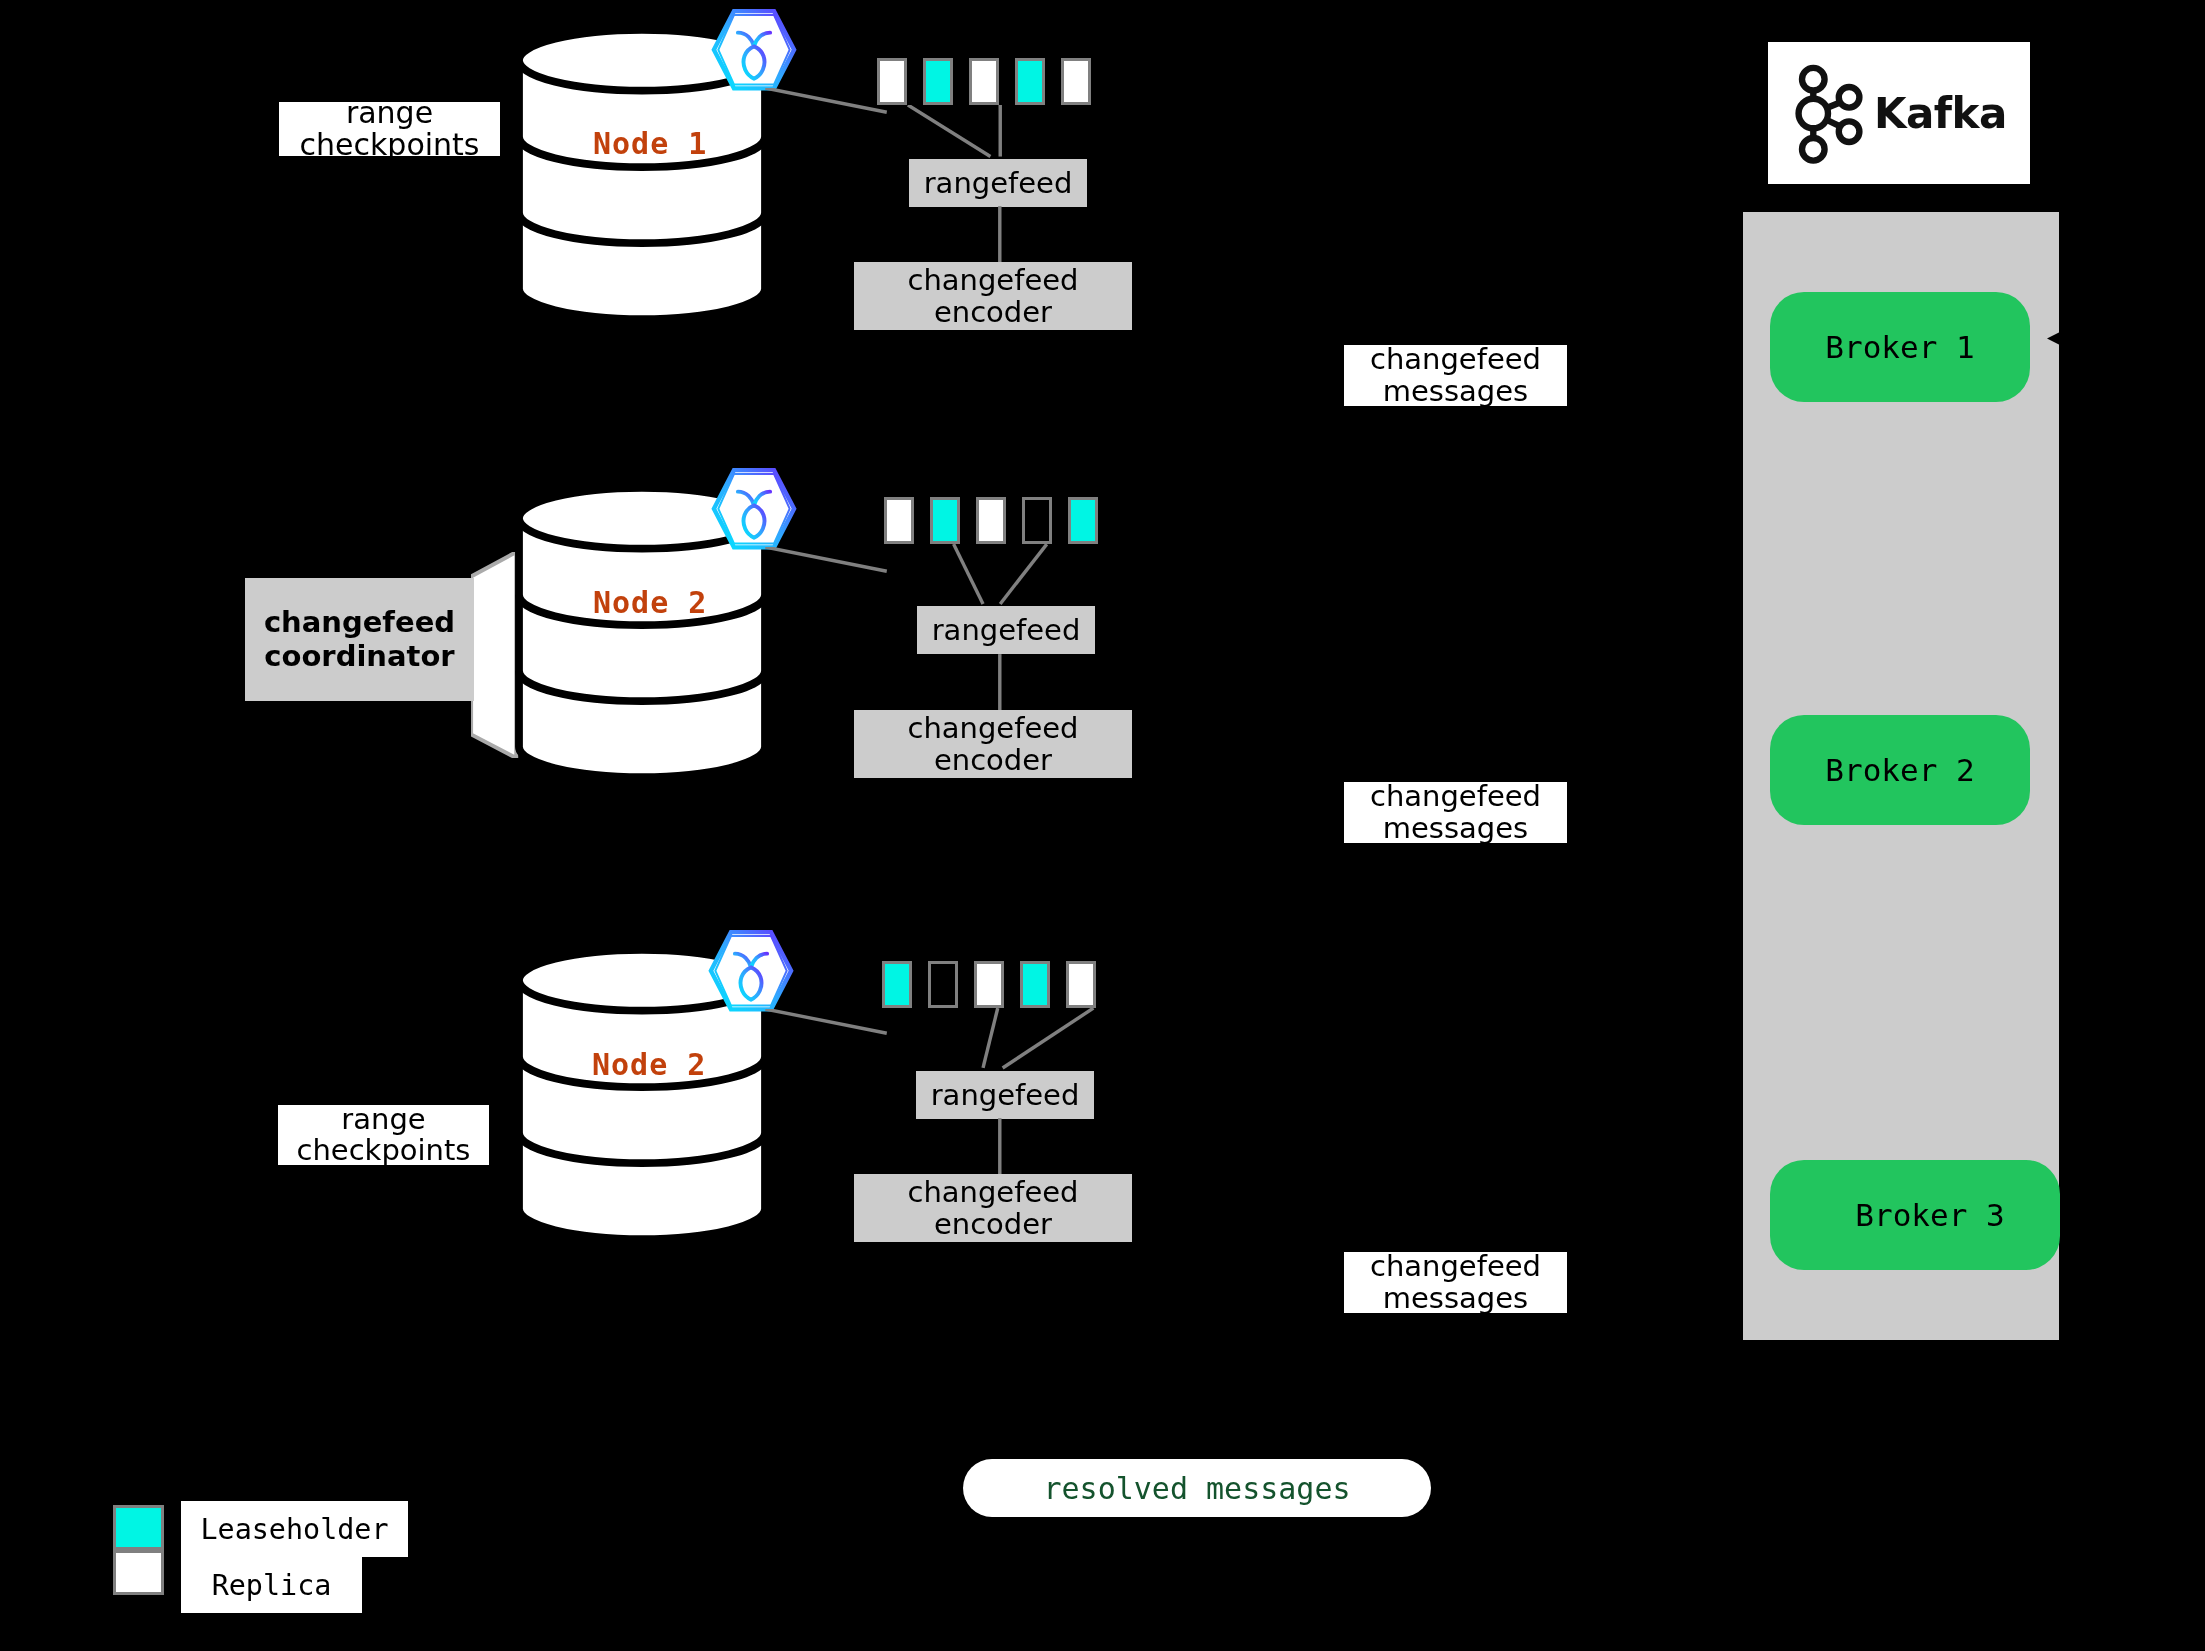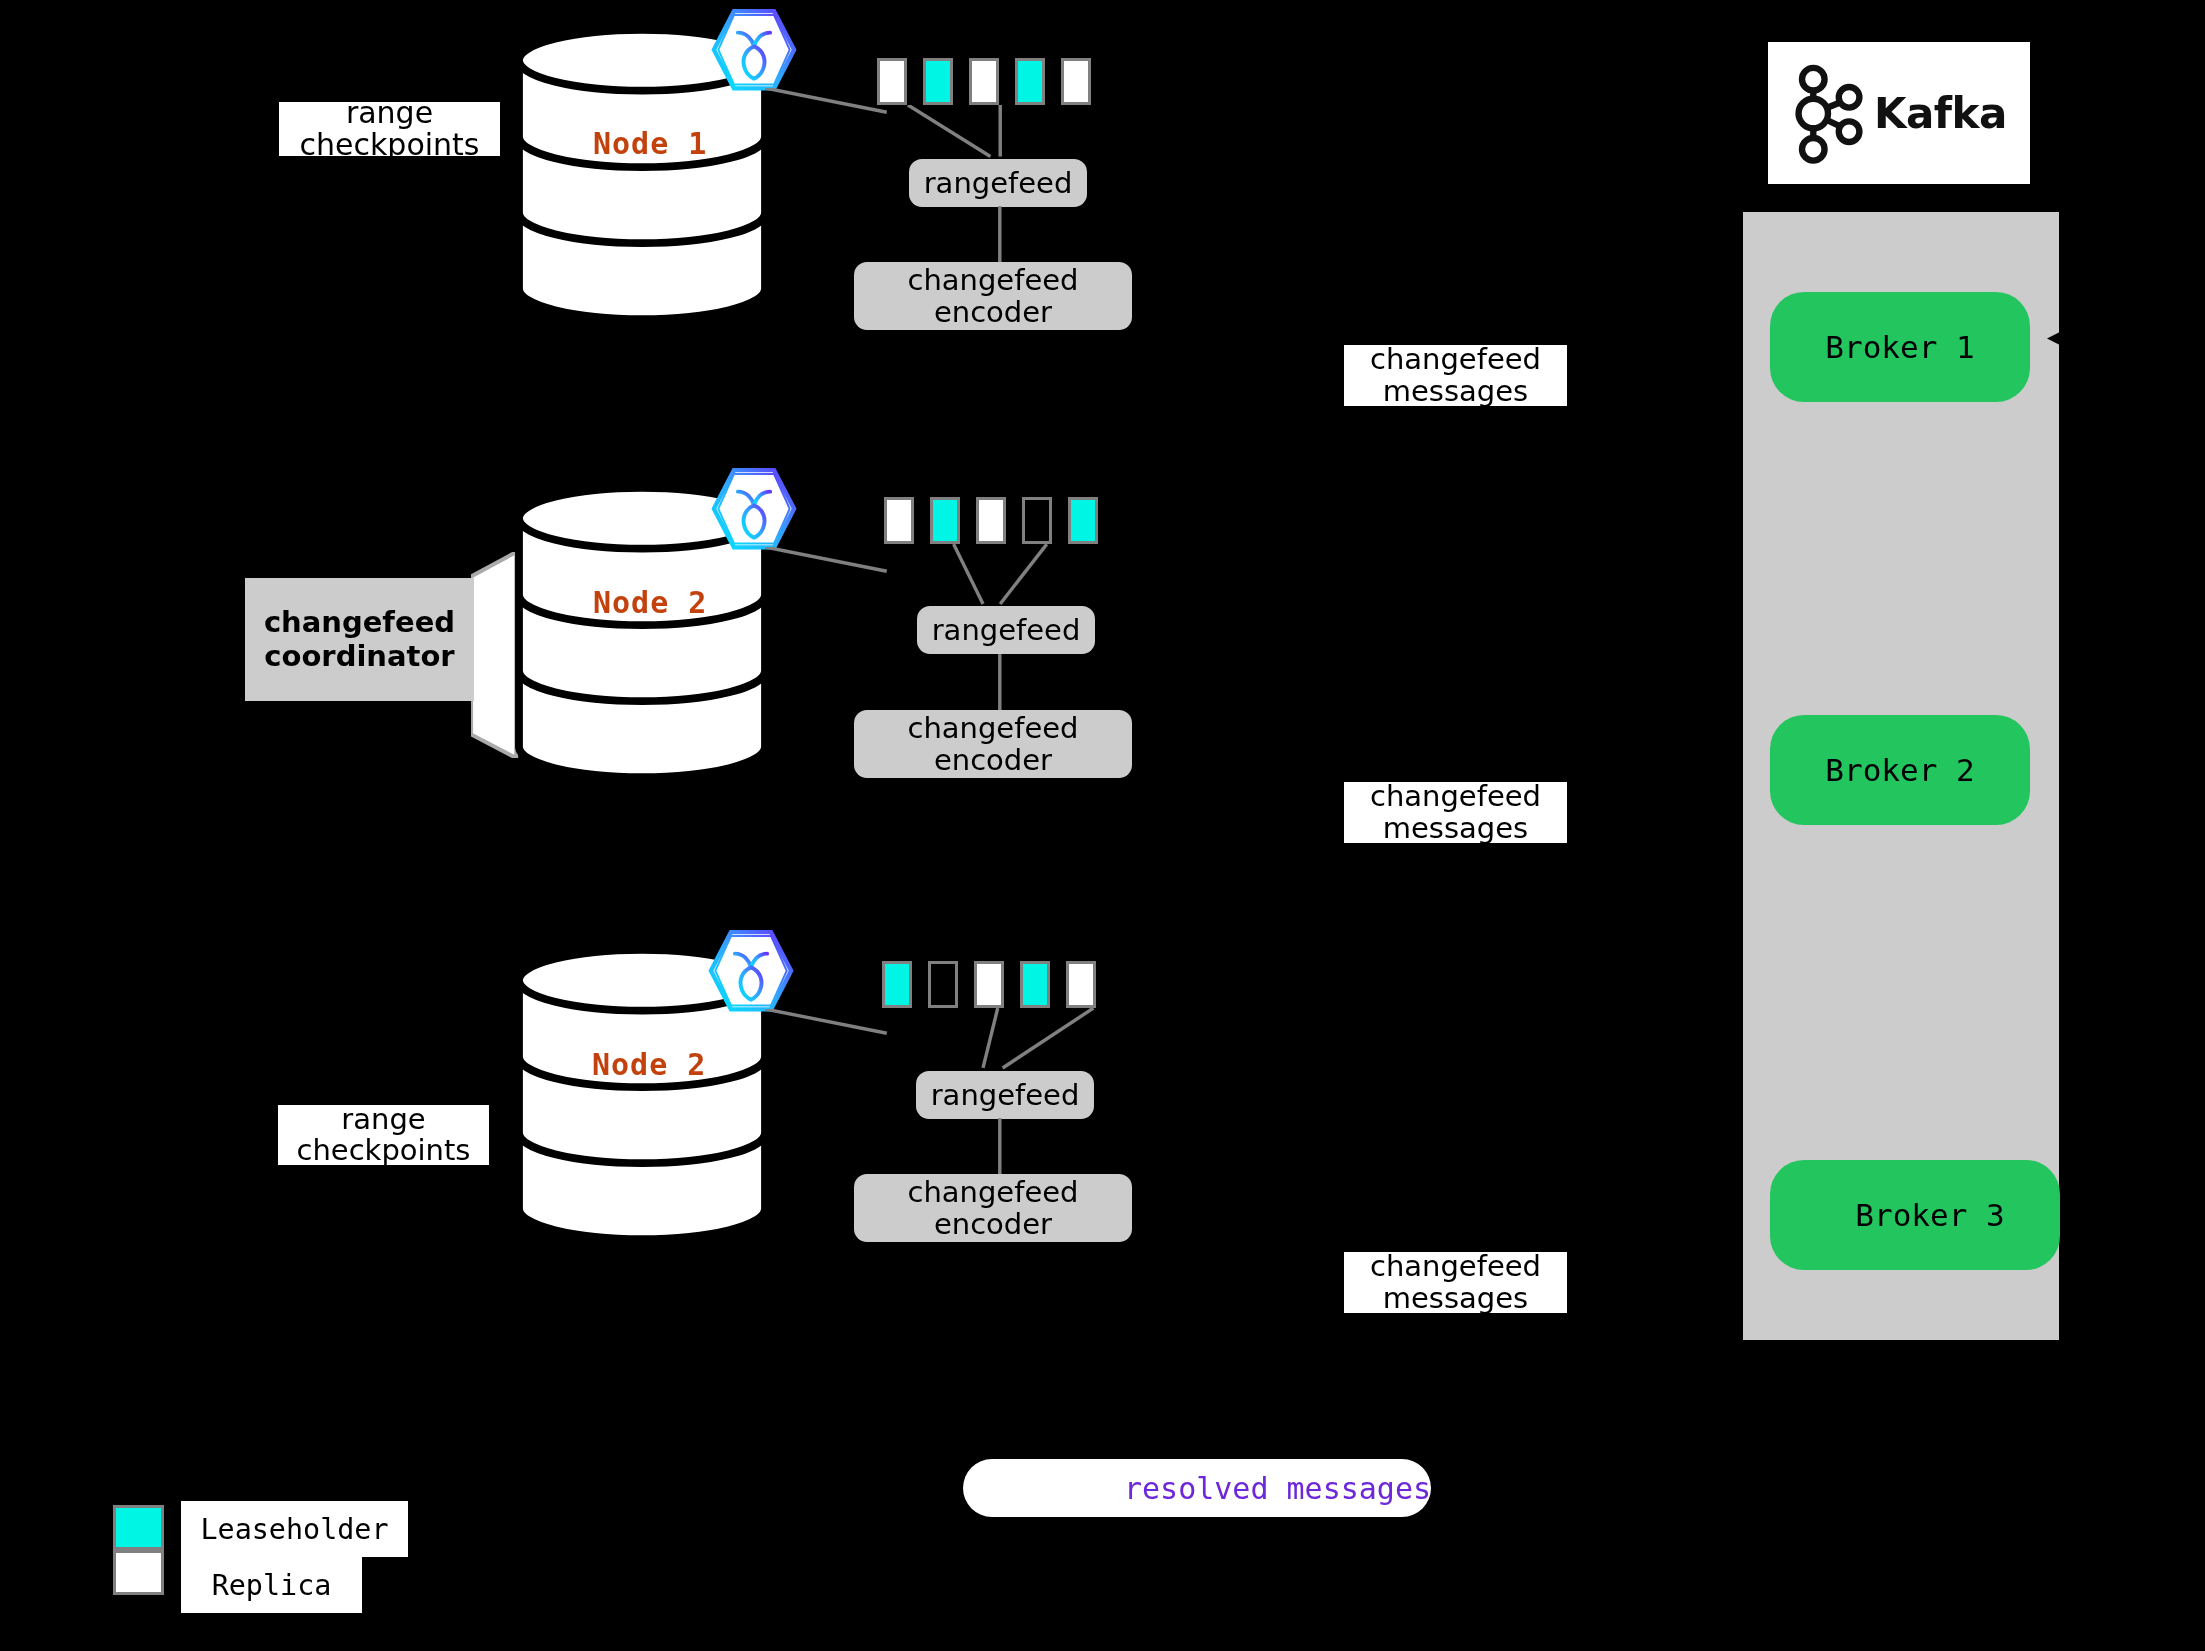--- a/index.html
+++ b/index.html
@@ -10,21 +10,21 @@
 
   
   .wlabel{background:#fff;color:#000;display:flex;flex-direction:column;
           align-items:center;justify-content:center;line-height:1.08;
           font-family:"DejaVu Sans",sans-serif;text-align:center;}
   .wlabel span{white-space:nowrap;}
 
   
   .gbox{background:#ccc;color:#000;display:flex;flex-direction:column;
         align-items:center;justify-content:center;line-height:1.12;
-        text-align:center;font-family:"DejaVu Sans",sans-serif;border-radius:13px;}
+        text-align:center;font-family:"DejaVu Sans",sans-serif;}
   .gbox span{white-space:nowrap;}
 
   
   .range{box-sizing:border-box;border:3.4px solid #808080;}
   .range.lease{background:#00F5E4;}
   .range.replica{background:#ffffff;}
   .range.empty{background:transparent;}
 
   
   .cyl{position:absolute;}
@@ -38,21 +38,21 @@
               justify-content:center;gap:8.8px;}
   .kafka-word{font-family:"DejaVu Sans",sans-serif;font-weight:bold;
               font-size:42px;color:#111;letter-spacing:-0.5px;}
   .kafka-panel{background:#ccc;}
   .broker{background:#22c55e;border-radius:34px;display:flex;align-items:center;
           justify-content:center;color:#000;
           font-family:"DejaVu Sans Mono",monospace;white-space:nowrap;}
 
   
   .pill{background:#fff;border-radius:29px;display:flex;align-items:center;
-        justify-content:flex-end;color:#6d28d9;
+        justify-content:center;color:#14532d;
         font-family:"DejaVu Sans Mono",monospace;white-space:nowrap;}
 
   
   .legend-swatch{box-sizing:border-box;border:3.4px solid #808080;}
   .legend-text{background:#fff;color:#000;display:flex;align-items:center;
                justify-content:center;font-family:"DejaVu Sans Mono",monospace;
                white-space:nowrap;}
 
   
   .coord-box{background:#ccc;color:#000;display:flex;flex-direction:column;

